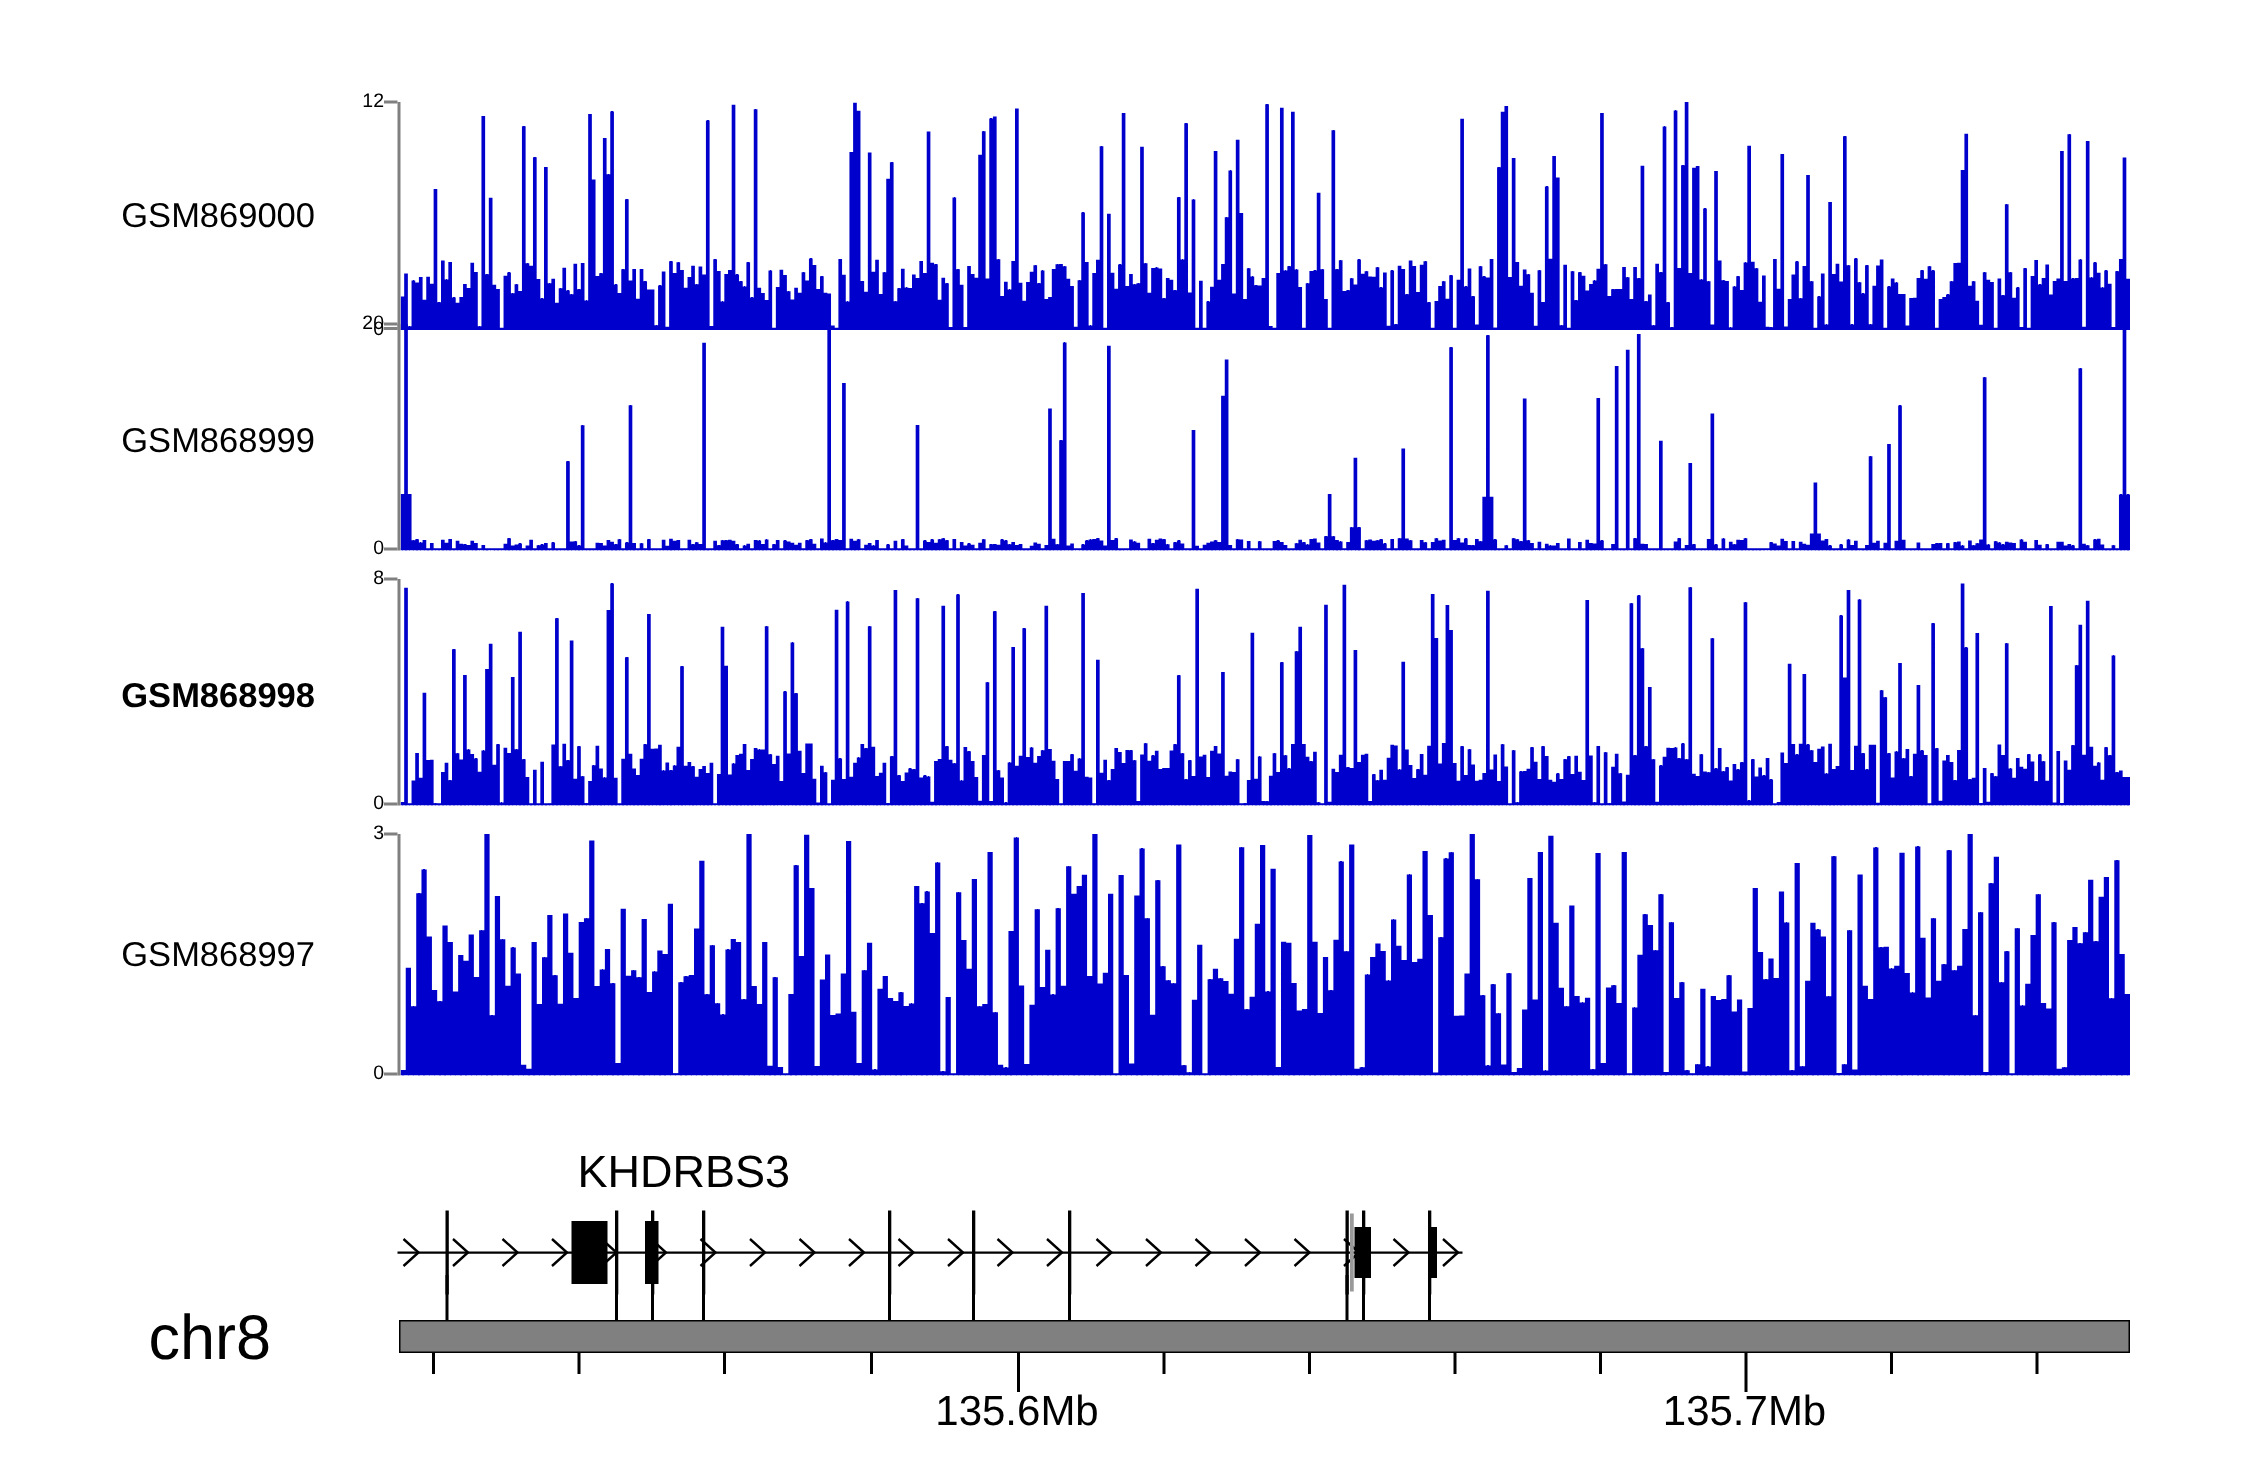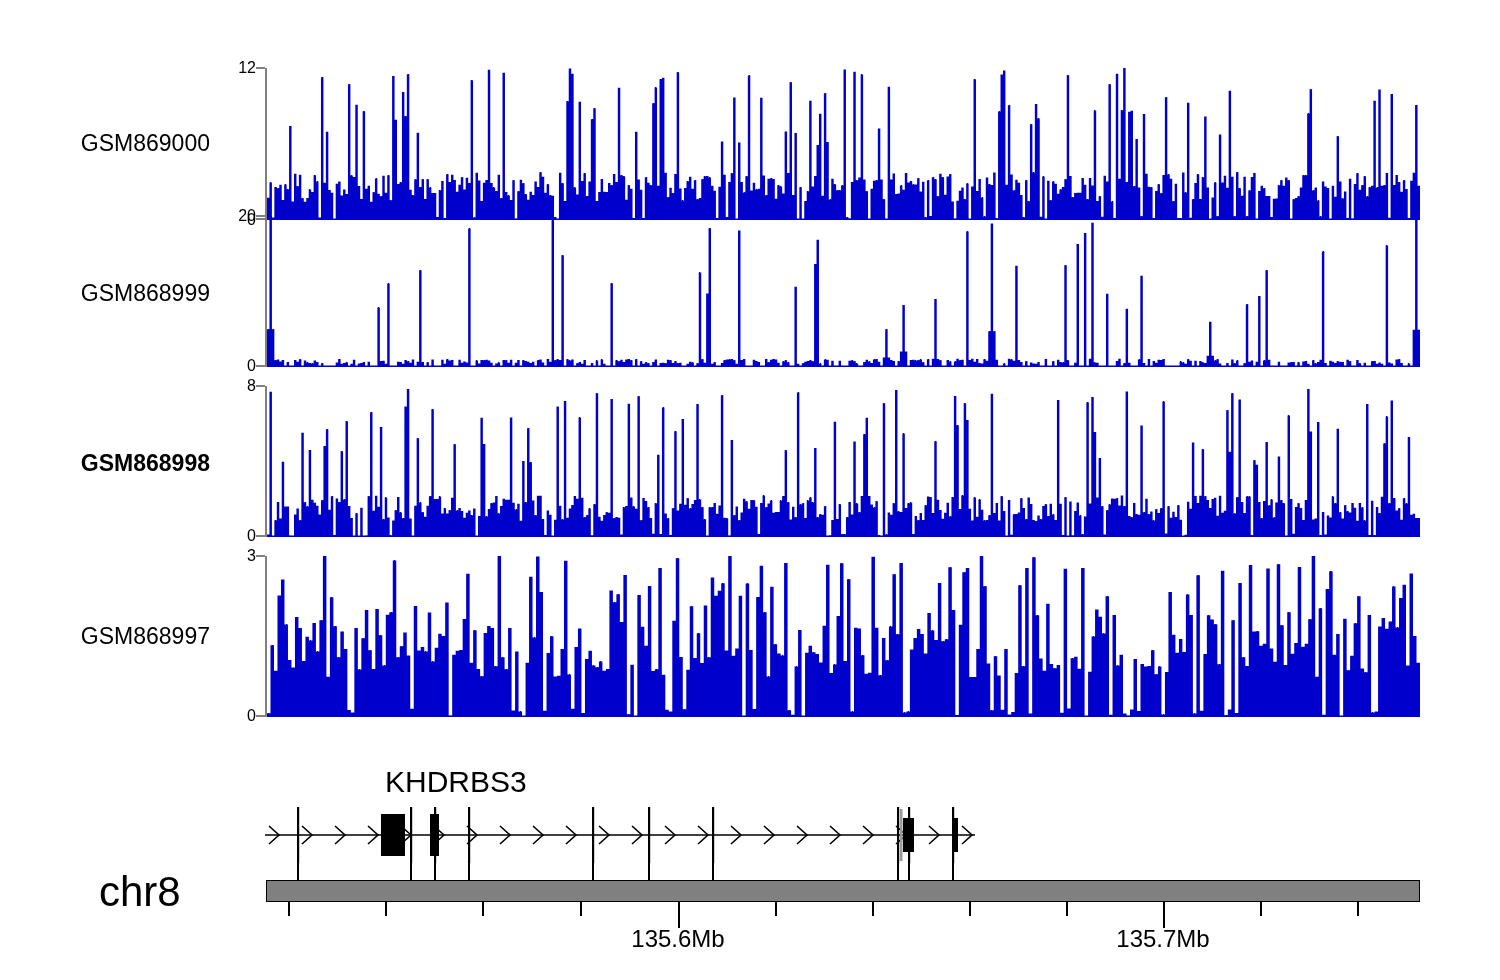--- a/index.html
+++ b/index.html
@@ -36,21 +36,21 @@
     font-size: 23px;
     font-family: "Liberation Sans", sans-serif;
     color: #000;
     white-space: nowrap;
   }
   .axis-max, .axis-min {
     position: absolute;
     right: 0;
     width: 34px;
     text-align: right;
-    font-size: 16px;
+    font-size: 13px;
     color: #000;
     line-height: 1;
   }
   .axis-bracket {
     position: absolute;
     border-left: 2px solid #808080;
     box-sizing: border-box;
   }
   .axis-tick {
     position: absolute;
@@ -88,21 +88,21 @@
     border: 1px solid #000;
     box-sizing: border-box;
   }
   .ruler-tick {
     position: absolute;
     width: 2px;
     background: #000;
   }
   .ruler-label {
     position: absolute;
-    font-size: 24px;
+    font-size: 28px;
     color: #000;
     white-space: nowrap;
     transform: translateX(-50%);
   }
 </style>
 </head>
 <body>
 
 <div id="root">
 

